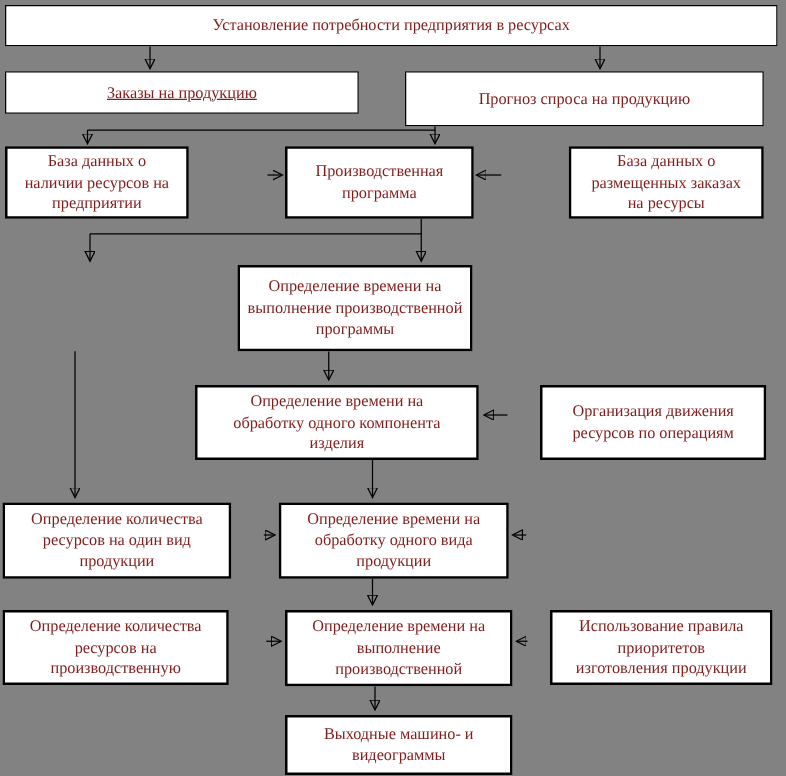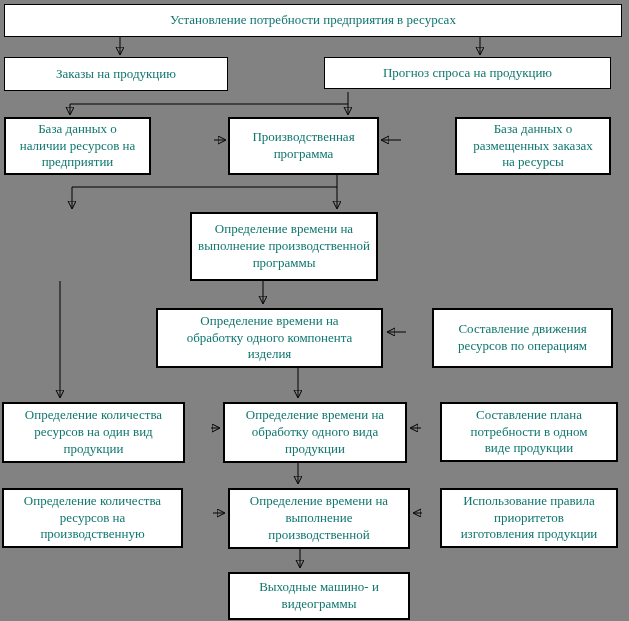--- a/index.html
+++ b/index.html
@@ -20,30 +20,30 @@
     pointer-events:none;
   }
   .connectors path{stroke:#000;stroke-width:1;fill:none;}
   .node{
     position:absolute;
     box-sizing:border-box;
     background:#ffffff;
     border:1px solid #000;
     display:flex;align-items:center;justify-content:center;
     text-align:center;
-    font-size:13px;line-height:1.3;color:#0f766e;
+    font-size:13px;line-height:1.3;color:#7f1d1d;
     white-space:pre-line;
     padding:1px 3px;
   }
   .b2{border-width:2px;}
   
   #n0{left:4px;top:4px;width:618px;height:33px;}
   
-  #n1{left:4px;top:57px;width:224px;height:34px;}
-  #n2{left:324px;top:57px;width:287px;height:32px;}
+  #n1{left:4px;top:57px;width:283px;height:34px;text-decoration:underline;}
+  #n2{left:324px;top:57px;width:287px;height:44px;}
   
   #n3{left:4px;top:117px;width:147px;height:58px;}
   #n4{left:228px;top:117px;width:151px;height:58px;}
   #n5{left:455px;top:117px;width:156px;height:58px;}
   
   #n6{left:2px;top:212px;width:165px;height:69px;}
   #n7{left:190px;top:212px;width:188px;height:69px;}
   
   #n8{left:156px;top:308px;width:227px;height:60px;}
   #n9{left:432px;top:308px;width:181px;height:60px;}
@@ -113,31 +113,28 @@
 программа</div>
   <div class="node b2" id="n5">База данных о
 размещенных заказах
 на ресурсы</div>
   <div class="node b2" id="n7">Определение времени на
 выполнение производственной
 программы</div>
   <div class="node b2" id="n8">Определение времени на
 обработку одного компонента
 изделия</div>
-  <div class="node b2" id="n9">Составление движения
+  <div class="node b2" id="n9">Организация движения
 ресурсов по операциям</div>
   <div class="node b2" id="n10">Определение количества
 ресурсов на один вид
 продукции</div>
   <div class="node b2" id="n11">Определение времени на
 обработку одного вида
 продукции</div>
-  <div class="node b2" id="n12">Составление плана
-потребности в одном
-виде продукции</div>
   <div class="node b2" id="n13">Определение количества
 ресурсов на
 производственную</div>
   <div class="node b2" id="n14">Определение времени на
 выполнение
 производственной</div>
   <div class="node b2" id="n15">Использование правила
 приоритетов
 изготовления продукции</div>
   <div class="node b2" id="n16">Выходные машино- и

